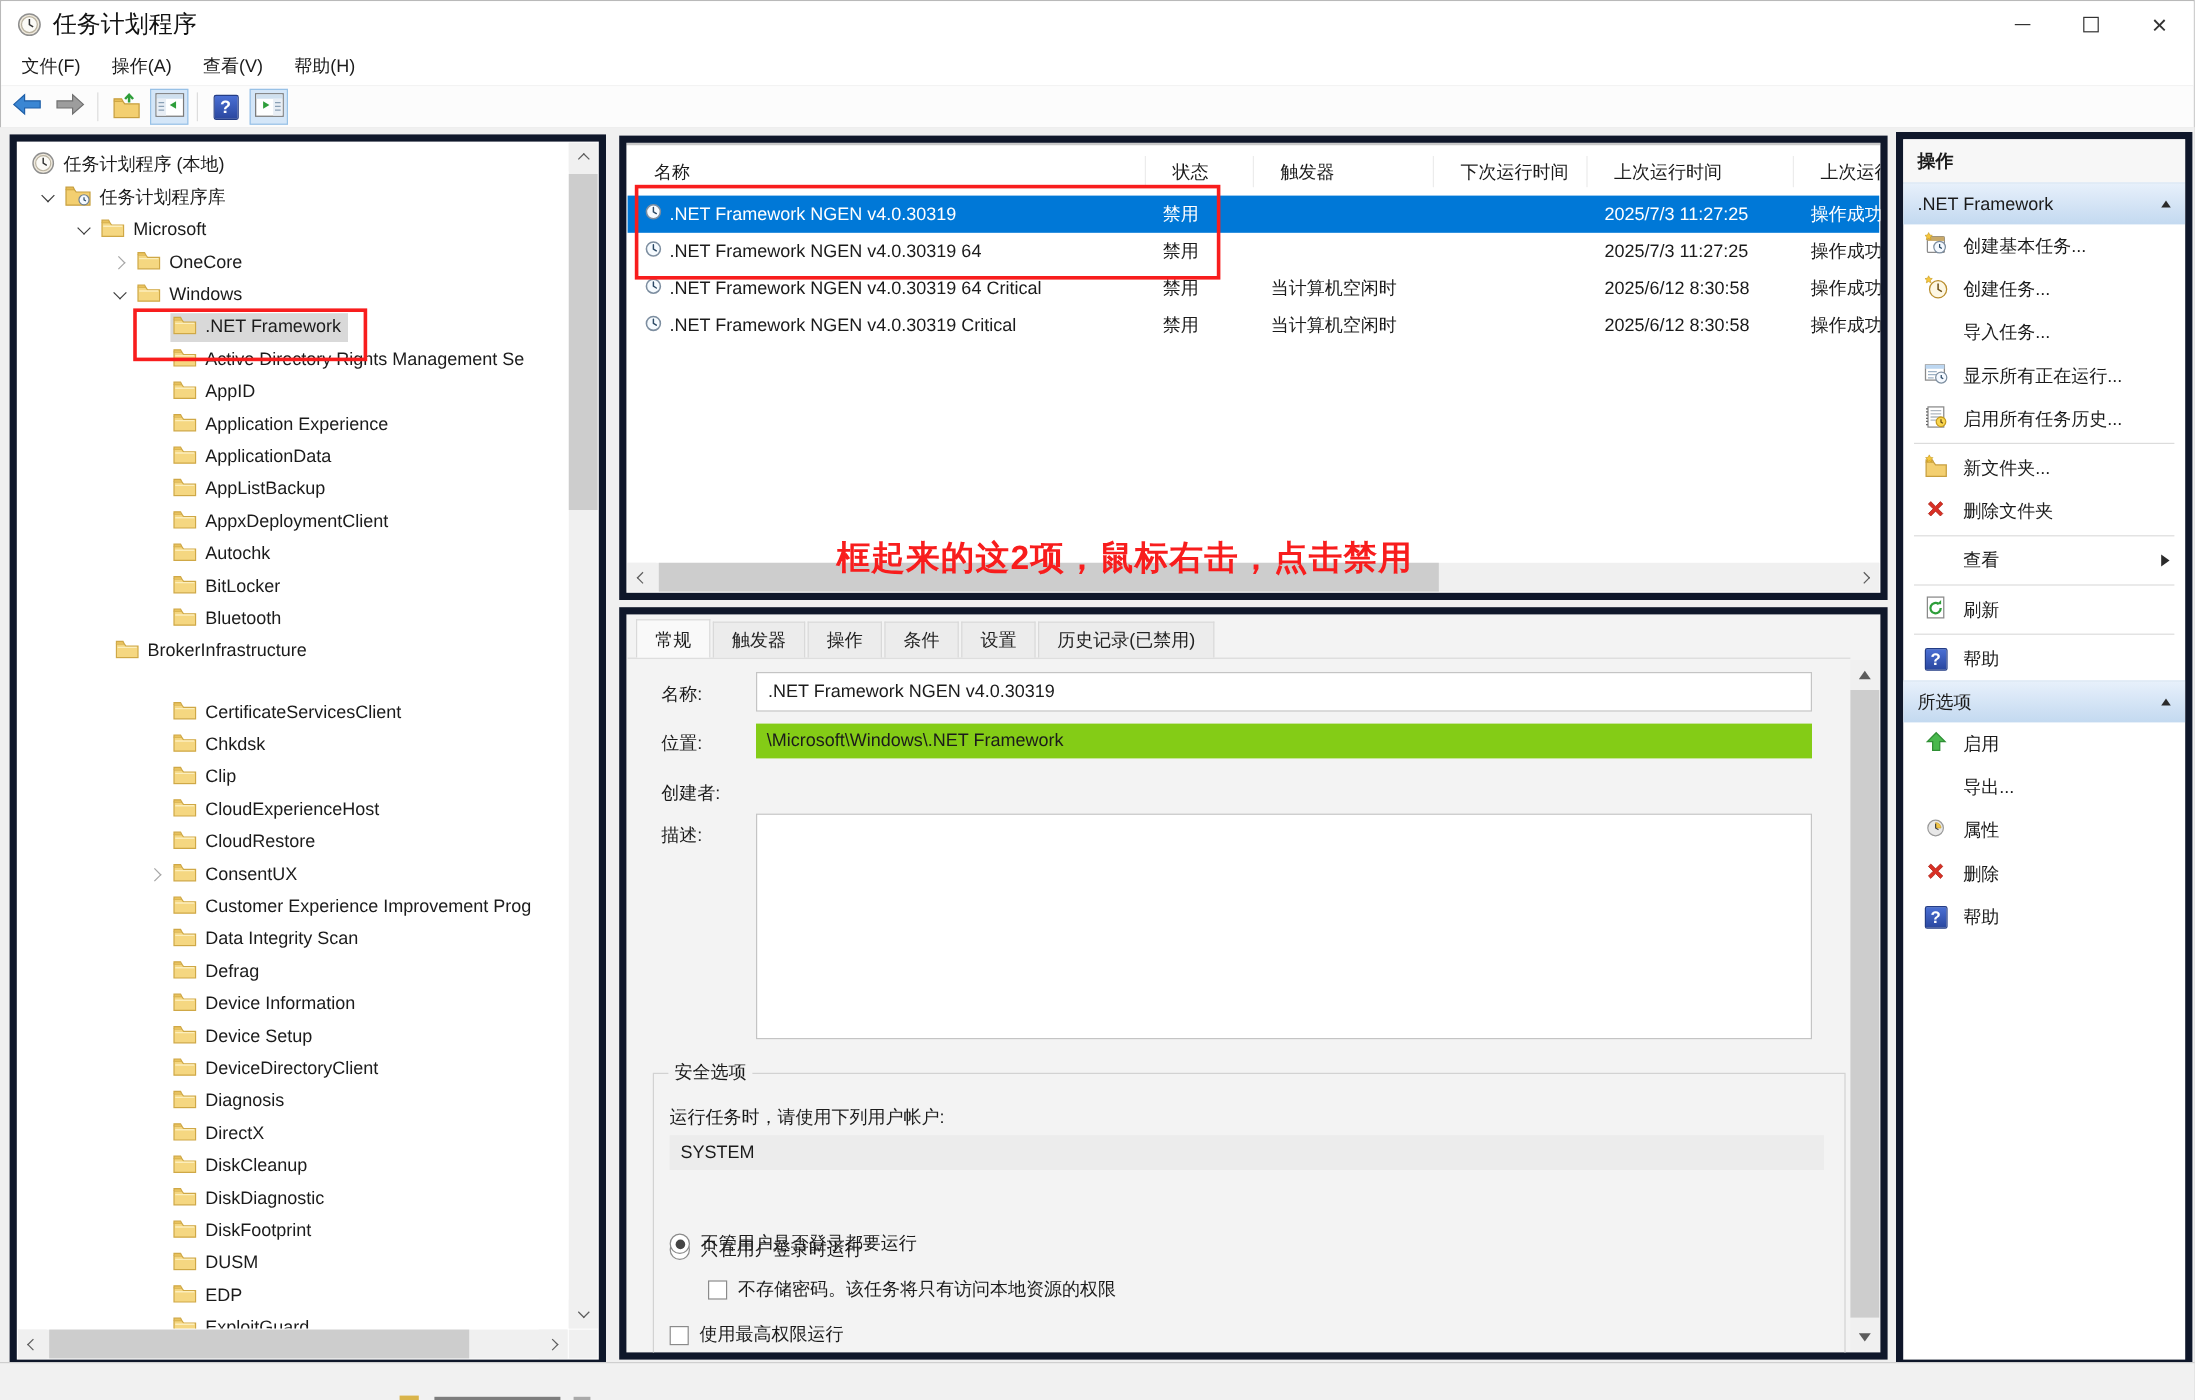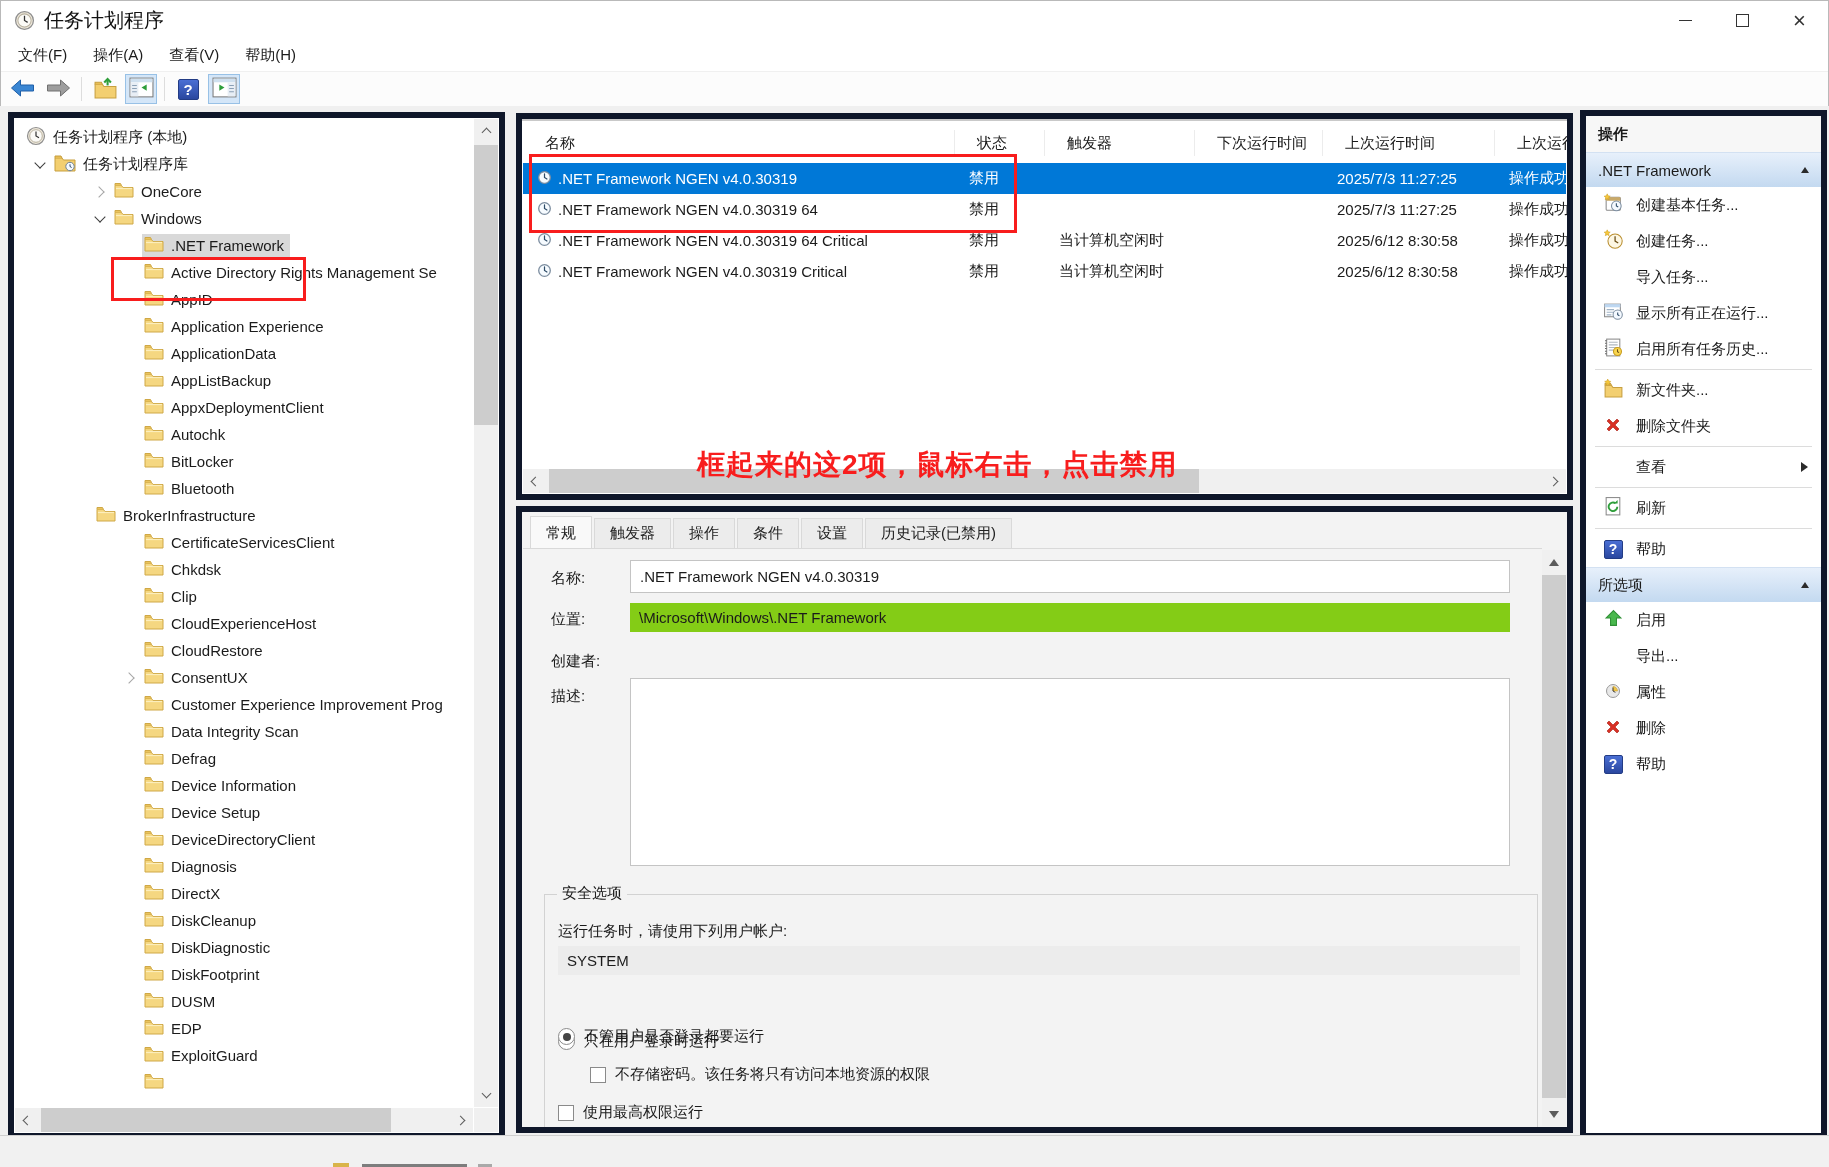--- a/index.html
+++ b/index.html
@@ -198,20 +198,35 @@
                 <span><svg width="22" height="18" viewBox="0 0 22 18">
                     <path d="M1 4h7l1.5 2H21v11H1z" fill="#f3cf70" stroke="#c79f3f"></path>
                     <path d="M1 4V2h6l1 2" fill="#e7bd55" stroke="#c79f3f"></path>
                     <circle cx="16" cy="12.5" r="4.2" fill="#f4f9ff" stroke="#6f8191"></circle>
                     <path d="M16 10.3v2.2l1.6 1" stroke="#2c4a66" fill="none"></path>
                   </svg></span>
               </span>
               <span>任务计划程序库</span>
             </span>
           </div>
+          <div class="trow" style="padding-left: 44px;">
+            <span class="expw">
+              <span class="chev down"></span>
+            </span>
+            <span class="tsel">
+              <span class="ticon">
+                <span><svg width="20" height="16" viewBox="0 0 20 16">
+                    <path d="M1 3.5h6.5L9 5.5H19V15H1z" fill="#f5d781" stroke="#cfa846"></path>
+                    <path d="M1 3.5V1.5h5.5l1 2" fill="#eac35e" stroke="#cfa846"></path>
+                    <path d="M2 6.5h16" stroke="#fceebc" stroke-width="1.2"></path>
+                  </svg></span>
+              </span>
+              <span>Microsoft</span>
+            </span>
+          </div>
           <div class="trow" style="padding-left: 74px;">
             <span class="expw">
               <span class="chev right"></span>
             </span>
             <span class="tsel">
               <span class="ticon">
                 <span><svg width="20" height="16" viewBox="0 0 20 16">
                     <path d="M1 3.5h6.5L9 5.5H19V15H1z" fill="#f5d781" stroke="#cfa846"></path>
                     <path d="M1 3.5V1.5h5.5l1 2" fill="#eac35e" stroke="#cfa846"></path>
                     <path d="M2 6.5h16" stroke="#fceebc" stroke-width="1.2"></path>
@@ -371,21 +386,21 @@
               <span class="ticon">
                 <span><svg width="20" height="16" viewBox="0 0 20 16">
                     <path d="M1 3.5h6.5L9 5.5H19V15H1z" fill="#f5d781" stroke="#cfa846"></path>
                     <path d="M1 3.5V1.5h5.5l1 2" fill="#eac35e" stroke="#cfa846"></path>
                     <path d="M2 6.5h16" stroke="#fceebc" stroke-width="1.2"></path>
                   </svg></span>
               </span>
               <span>BrokerInfrastructure</span>
             </span>
           </div>
-          <div class="trow" style="padding-left: 104px;">
+          <div class="trow" style="padding-left: 104px; margin-top: 24px;">
             <span class="expw"></span>
             <span class="tsel">
               <span class="ticon">
                 <span><svg width="20" height="16" viewBox="0 0 20 16">
                     <path d="M1 3.5h6.5L9 5.5H19V15H1z" fill="#f5d781" stroke="#cfa846"></path>
                     <path d="M1 3.5V1.5h5.5l1 2" fill="#eac35e" stroke="#cfa846"></path>
                     <path d="M2 6.5h16" stroke="#fceebc" stroke-width="1.2"></path>
                   </svg></span>
               </span>
               <span>CertificateServicesClient</span>

